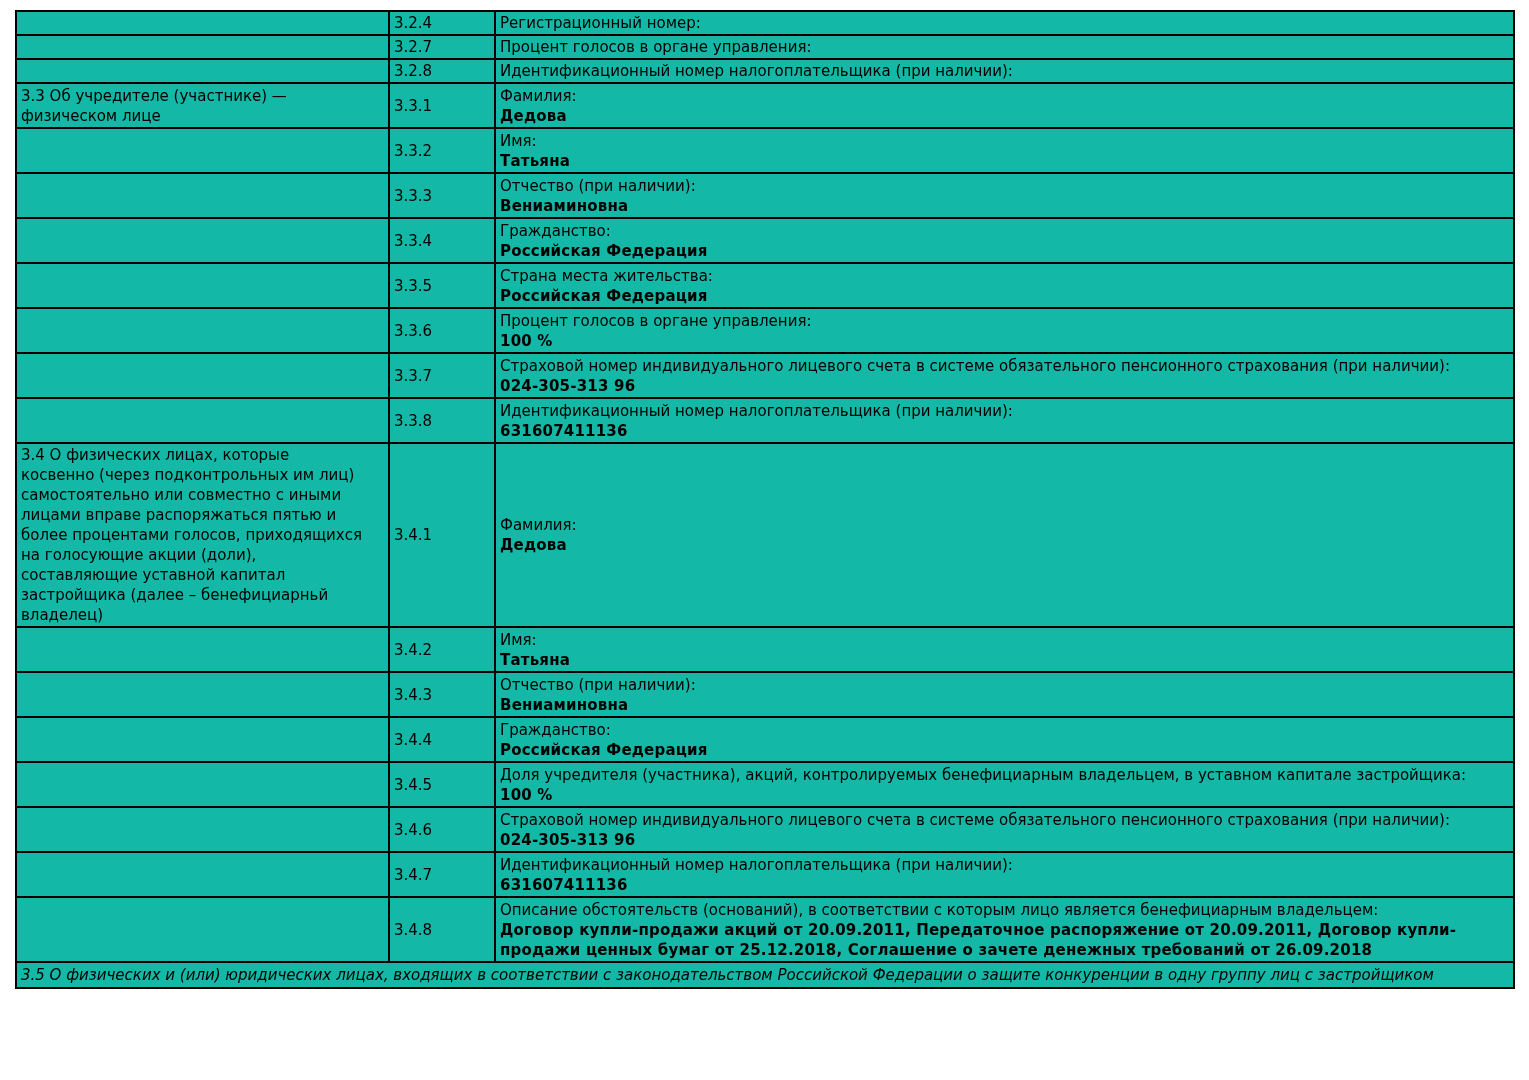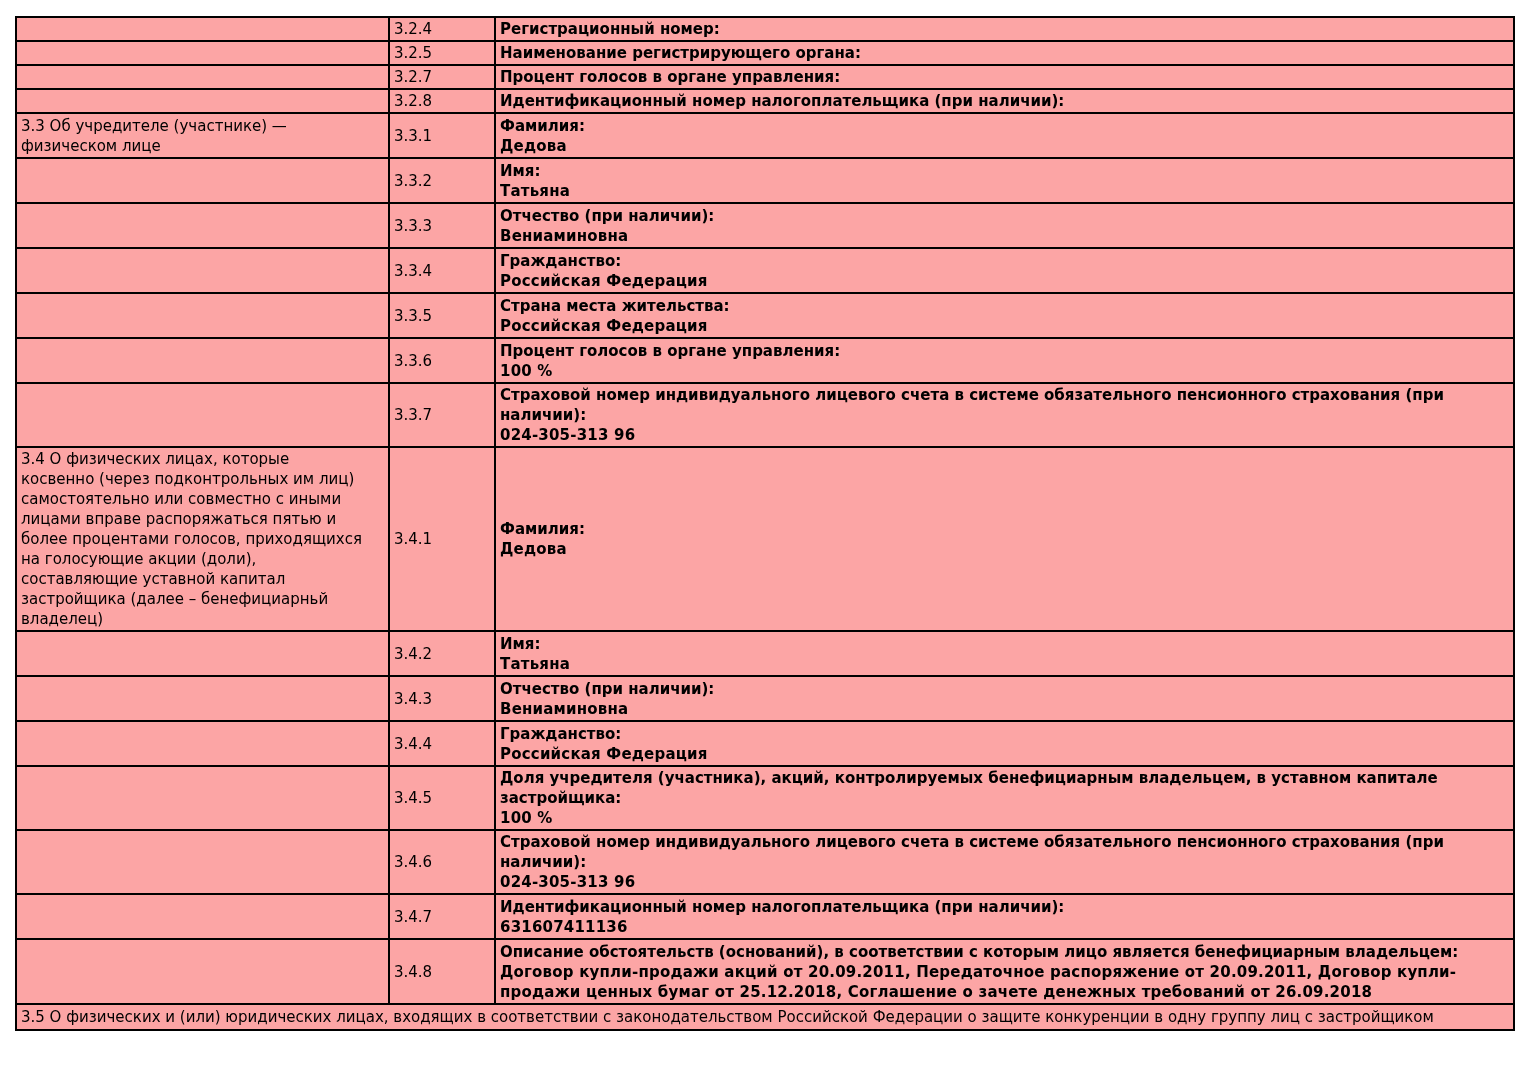--- a/index.html
+++ b/index.html
@@ -7,52 +7,53 @@
     padding: 0;
     background: #ffffff;
     width: 1529px;
     height: 1080px;
     font-family: "DejaVu Sans", "Liberation Sans", sans-serif;
     color: #000000;
   }
   #doc-table {
     position: absolute;
     left: 15px;
-    top: 16px;
+    top: 10px;
     width: 1498px;
     border-collapse: collapse;
     table-layout: fixed;
-    background: #fca5a5;
+    background: #14b8a6;
   }
   #doc-table td {
     border: 2px solid #000000;
     padding: 1px 4px;
     vertical-align: middle;
     font-size: 15px;
     line-height: 20px;
     overflow: hidden;
     word-wrap: break-word;
   }
   td.section {
     white-space: pre-line;
     vertical-align: middle;
     margin-left: 24px;
   }
   td.num {
     vertical-align: middle;
   }
   td.content .label {
-    font-weight: bold;
+    font-weight: normal;
   }
   td.content .value {
     font-weight: bold;
     letter-spacing: 0.2px;
   }
   td.footer-cell {
     white-space: nowrap;
+    font-style: italic;
   }
   tr.h24  { height: 24px; }
   tr.h45  { height: 45px; }
   tr.h65  { height: 65px; }
   tr.h185 { height: 130px; }
   tr.h26  { height: 26px; }
 </style>
 </head>
 <body>
 
@@ -66,28 +67,20 @@
       <tr class="h24">
         <td class="section"></td>
         <td class="num">3.2.4</td>
         <td class="content">
           <div class="label">Регистрационный номер:</div>
           <div class="value"></div>
         </td>
       </tr>
       <tr class="h24">
         <td class="section"></td>
-        <td class="num">3.2.5</td>
-        <td class="content">
-          <div class="label">Наименование регистрирующего органа:</div>
-          <div class="value"></div>
-        </td>
-      </tr>
-      <tr class="h24">
-        <td class="section"></td>
         <td class="num">3.2.7</td>
         <td class="content">
           <div class="label">Процент голосов в органе управления:</div>
           <div class="value"></div>
         </td>
       </tr>
       <tr class="h24">
         <td class="section"></td>
         <td class="num">3.2.8</td>
         <td class="content">
@@ -143,20 +136,28 @@
           <div class="label">Процент голосов в органе управления:</div>
           <div class="value">100 %</div>
         </td>
       </tr>
       <tr class="h45">
         <td class="section"></td>
         <td class="num">3.3.7</td>
         <td class="content">
           <div class="label">Страховой номер индивидуального лицевого счета в системе обязательного пенсионного страхования (при наличии):</div>
           <div class="value">024-305-313 96</div>
+        </td>
+      </tr>
+      <tr class="h45">
+        <td class="section"></td>
+        <td class="num">3.3.8</td>
+        <td class="content">
+          <div class="label">Идентификационный номер налогоплательщика (при наличии):</div>
+          <div class="value">631607411136</div>
         </td>
       </tr>
       <tr class="h185">
         <td class="section">3.4 О физических лицах, которые
 косвенно (через подконтрольных им лиц)
 самостоятельно или совместно с иными
 лицами вправе распоряжаться пятью и
 более процентами голосов, приходящихся
 на голосующие акции (доли),
 составляющие уставной капитал

